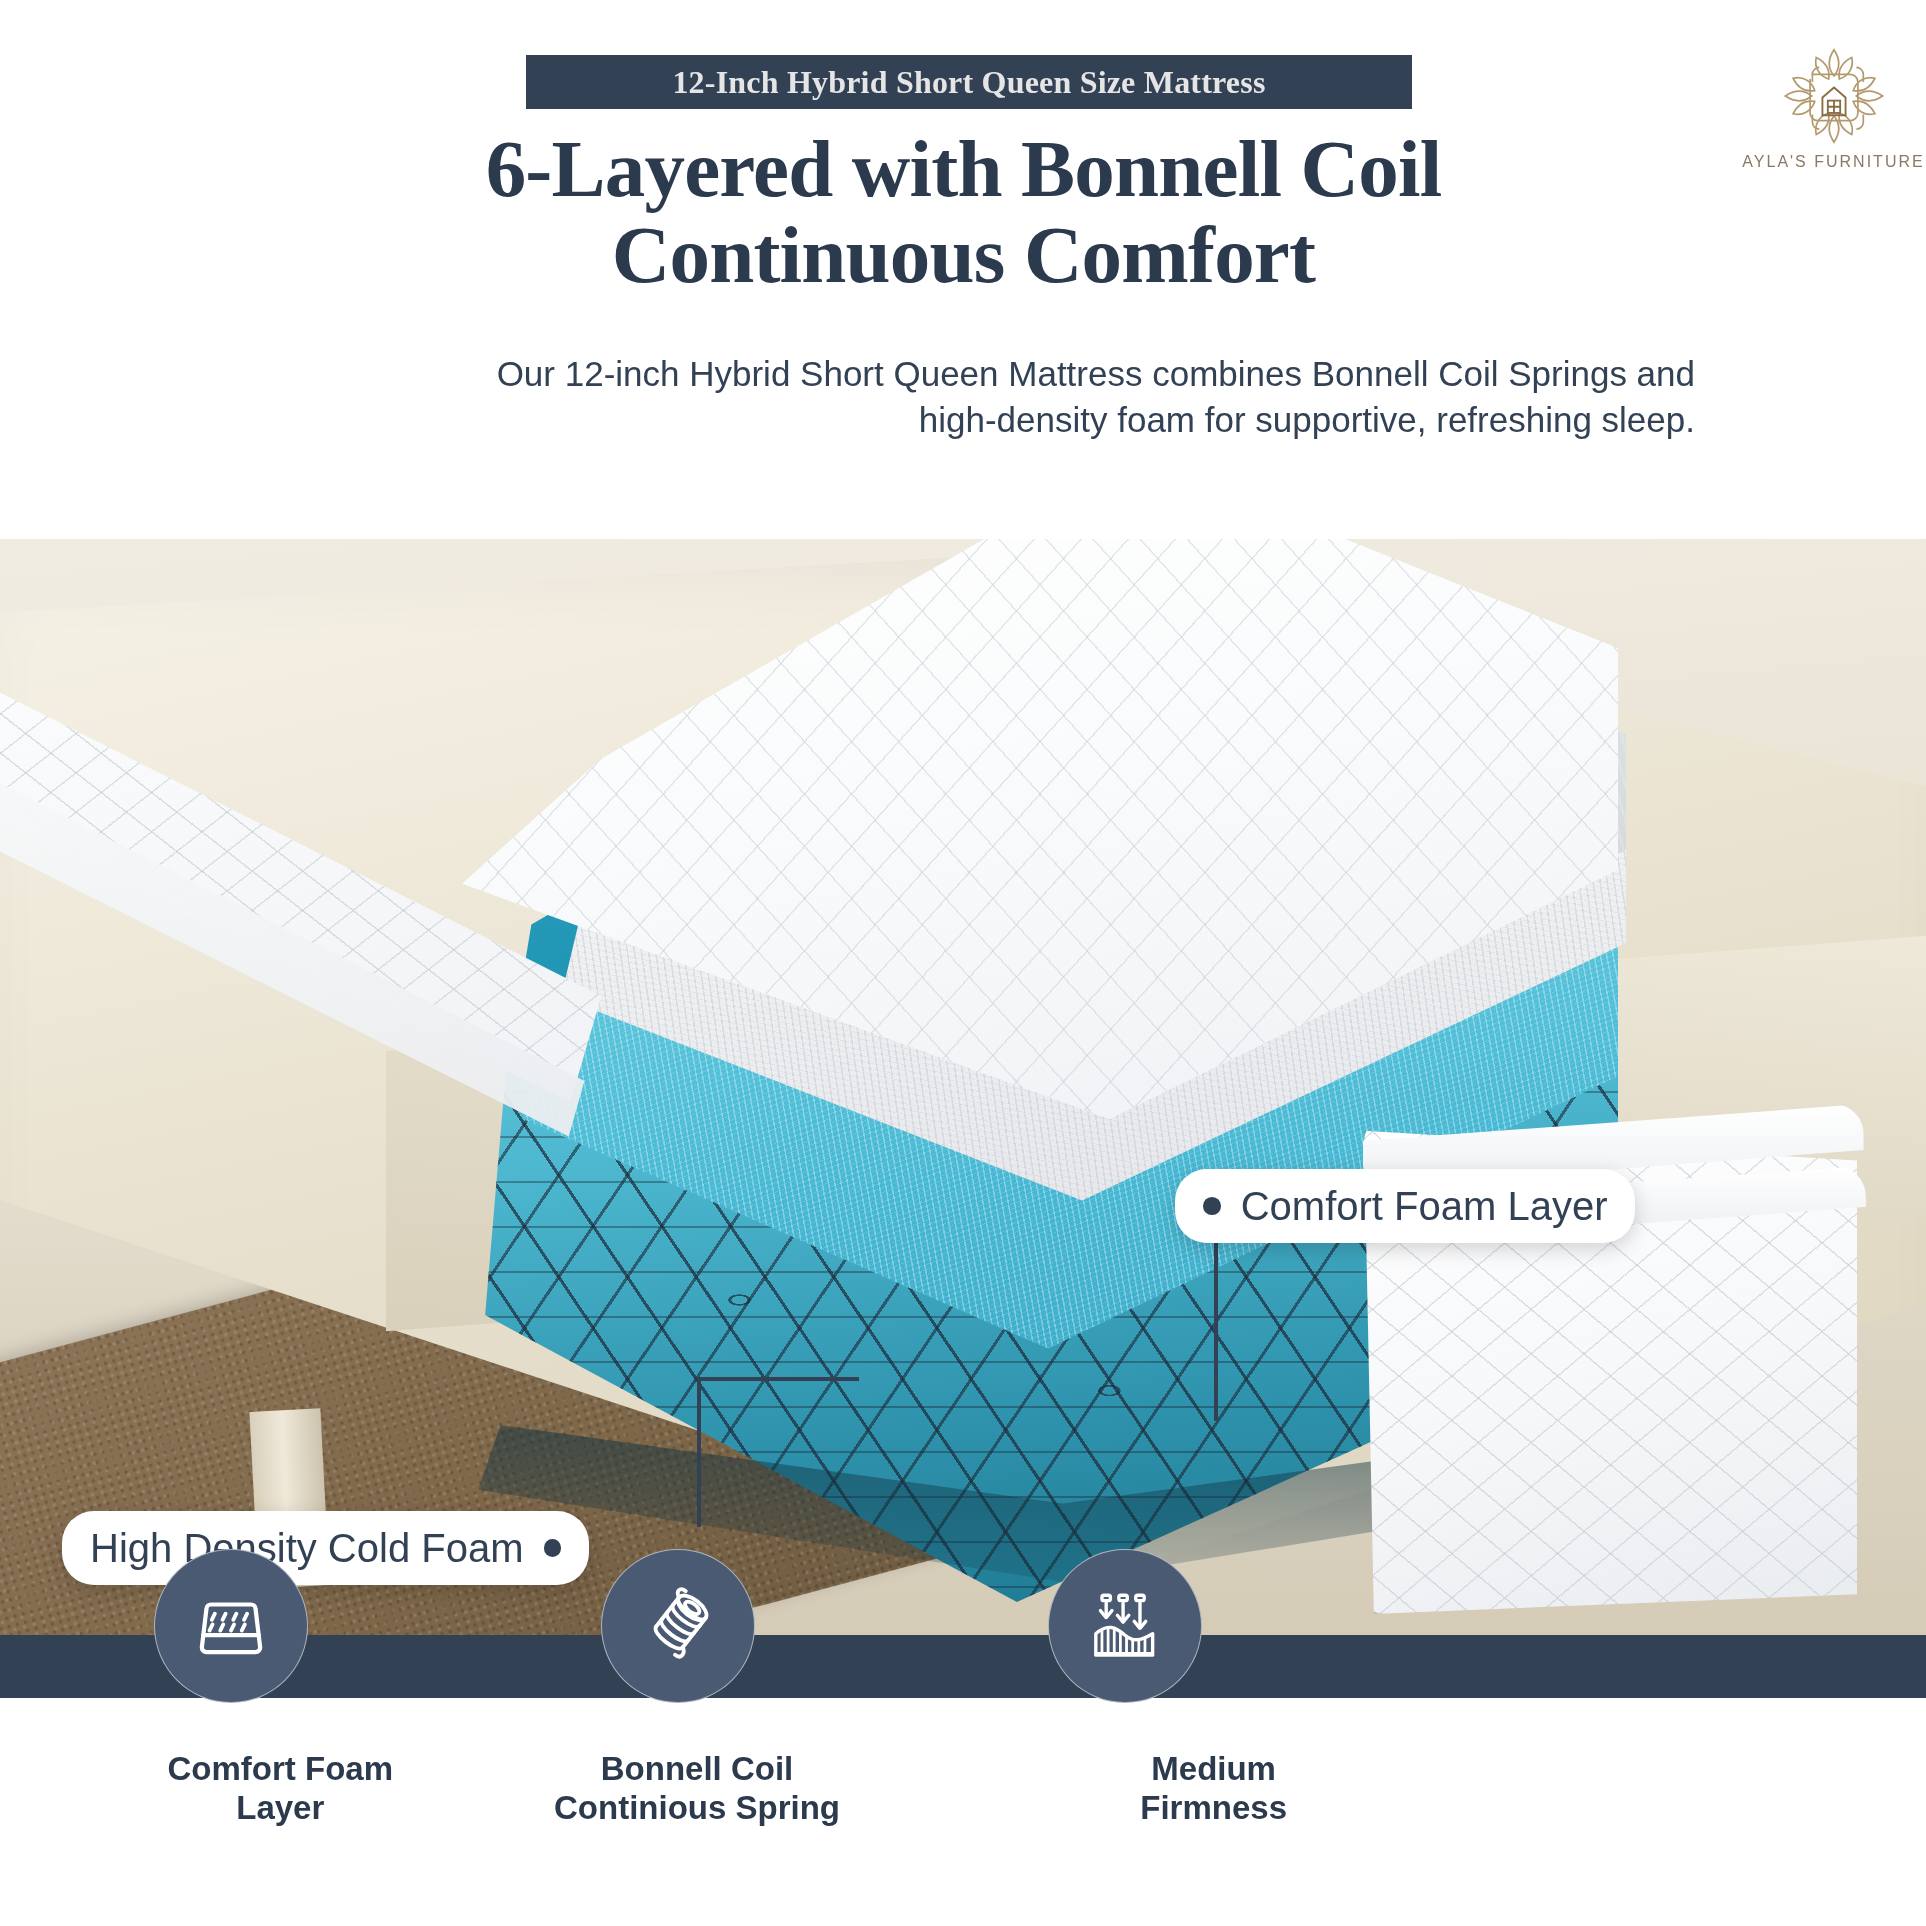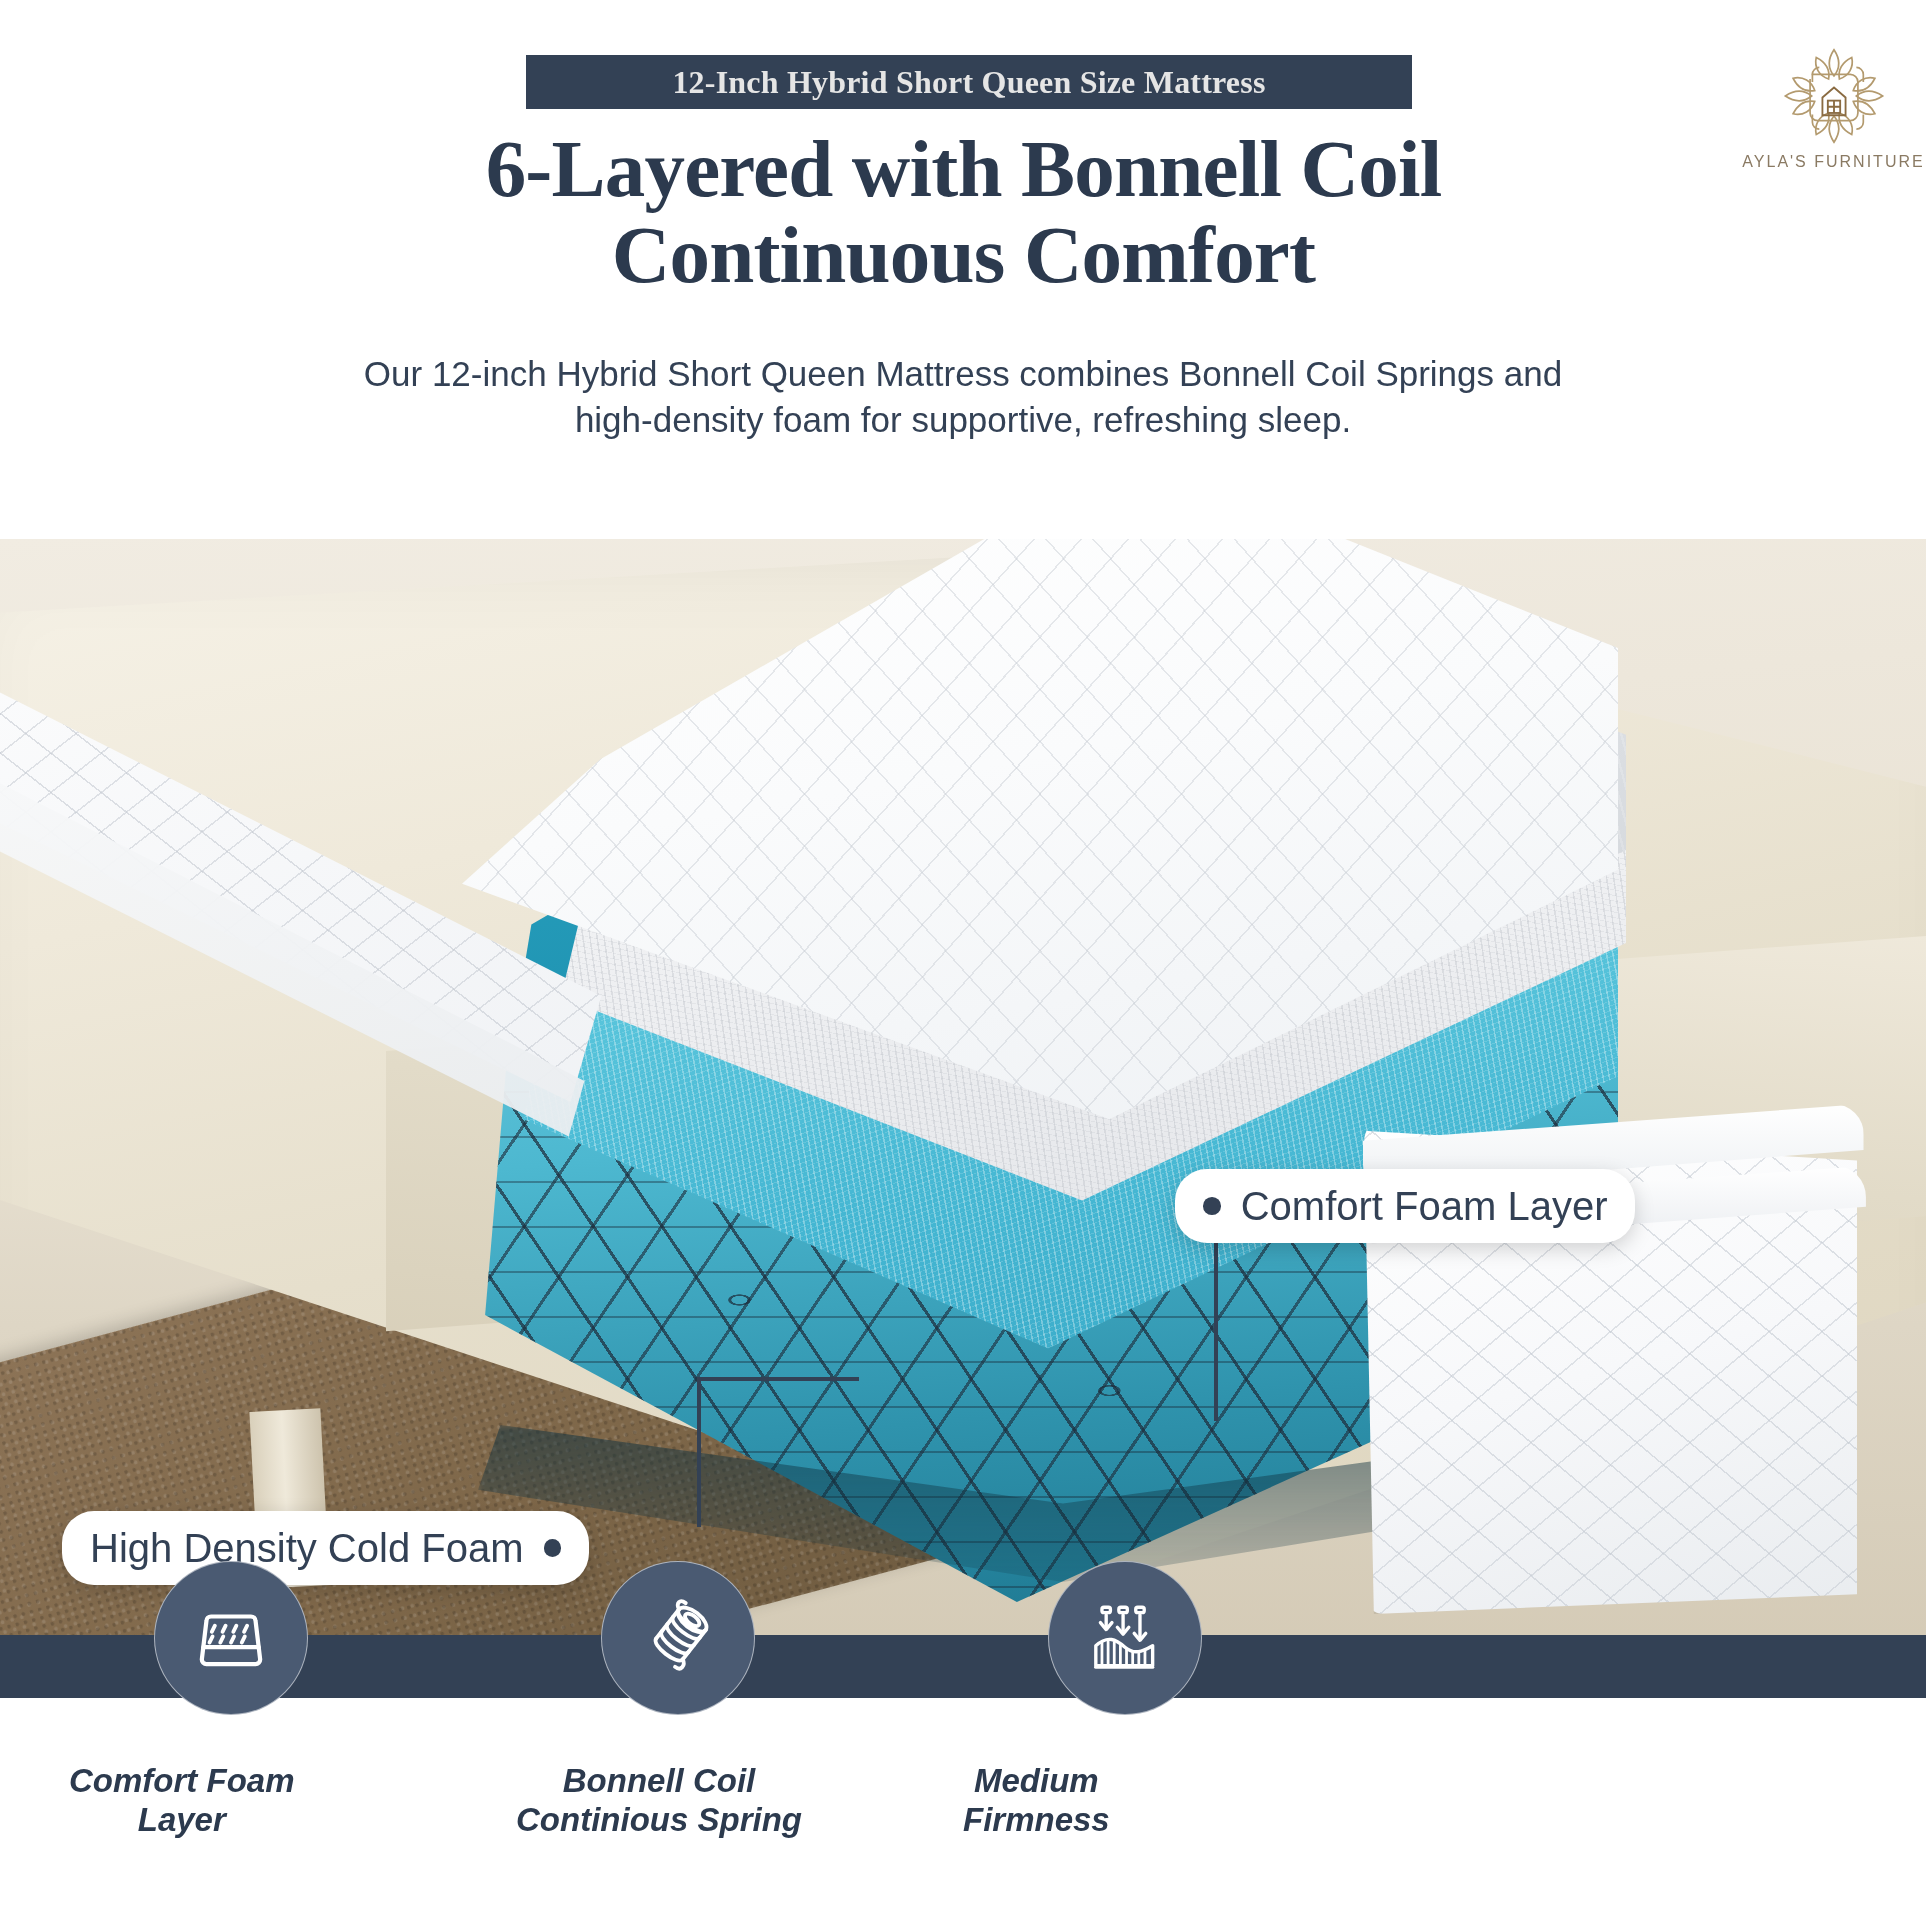--- a/index.html
+++ b/index.html
@@ -34,21 +34,21 @@
     color:#2c3a4e;
     letter-spacing:-0.8px;
   }
   .headline .l1, .headline .l2 { display:block; }
   .subtitle {
     position:absolute; left:231px; top:351px; width:1464px;
     text-align:center;
     font-size:35px; line-height:1.32; color:#334155;
     font-weight:400;
   }
-  .subtitle span { display:block; }
+  .subtitle span { display:block;text-align:right; }
 
   
   .logo {
     position:absolute; left:1772px; top:42px;
     width:123px; height:127px;
     display:flex; flex-direction:column; align-items:center;
   }
   .logo svg { display:block; }
   .logo-name {
     margin-top:3.1px;
@@ -272,22 +272,22 @@
     position:absolute; left:0; top:1635px; width:1926px; height:63px;
     background:#334155;
   }
 
   
   .features {
     position:absolute; left:0; top:1698px; width:1926px; height:228px;
     background:#ffffff;
   }
   .fitem {
-    position:absolute; top:16px; width:324px;
-    display:flex; flex-direction:column; align-items:flex-start;font-style:italic;
+    position:absolute; top:4px; width:324px;
+    display:flex; flex-direction:column; align-items:flex-end;
   }
   .fitem:nth-child(1){ left:69px; }
   .fitem:nth-child(2){ left:516px; }
   .fitem:nth-child(3){ left:963px; }
   .fitem:nth-child(4){ left:1410px; }
   .fcircle {
     position:absolute; top:-153px; left:85px;
     width:154px; height:154px; border-radius:50%;
     background:#4a5a72;
     border:1.5px solid rgba(255,255,255,.55);

